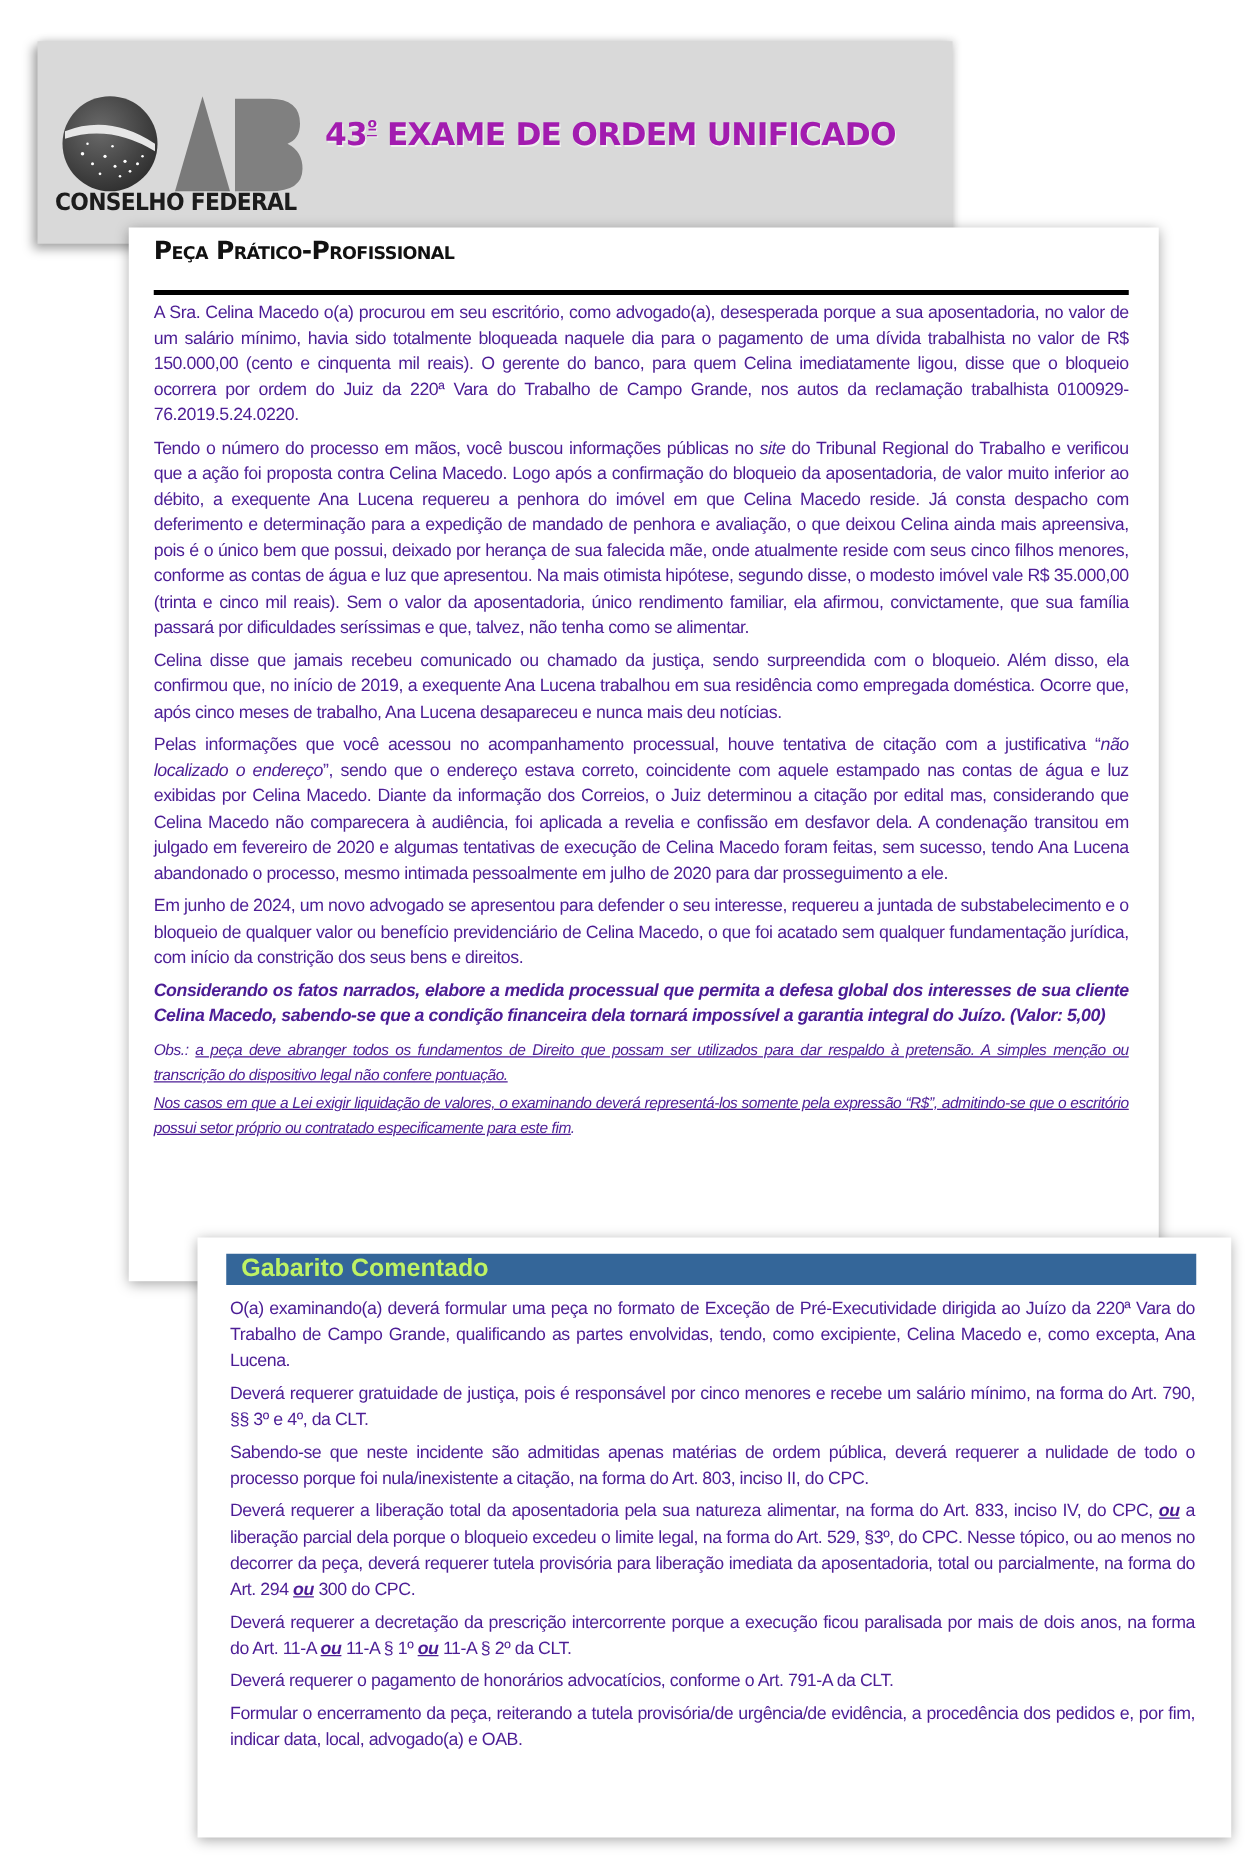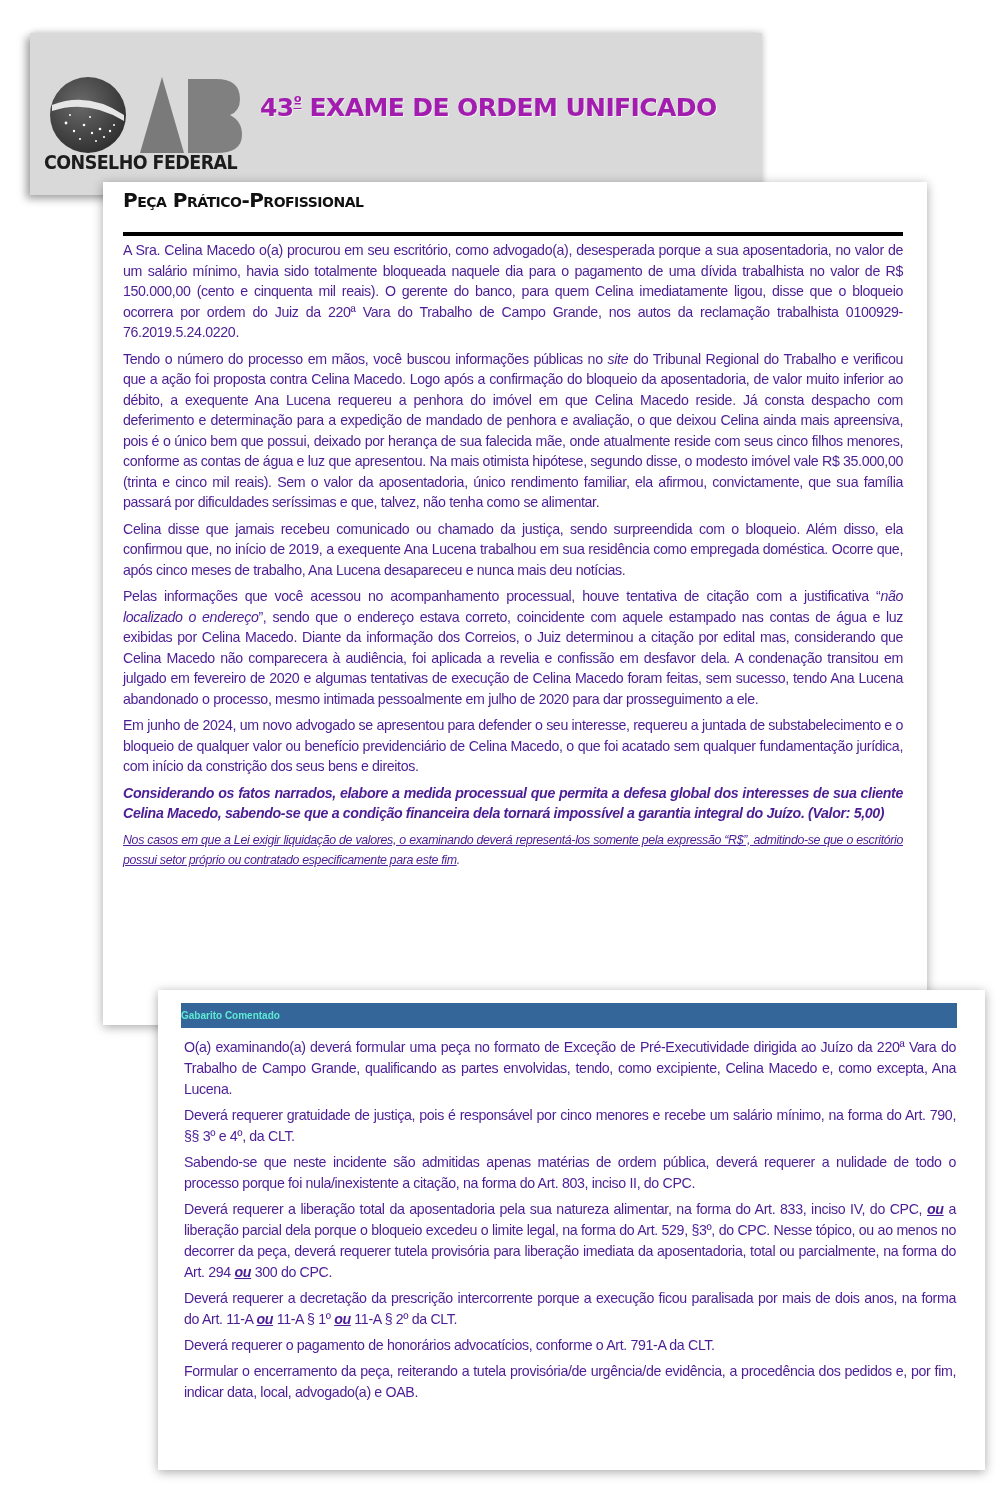--- a/index.html
+++ b/index.html
@@ -54,23 +54,23 @@
   }
   .q-body p.obs .u { text-decoration: underline; }
 
   .gabarito-card {
     position: absolute; left: 158px; top: 990px; width: 827px; height: 480px;
     background: #fff;
     box-shadow: 0 2px 10px rgba(0,0,0,0.35);
   }
   .gab-header {
     position: absolute; left: 23px; top: 13px; width: 776px; height: 25px;
-    background: #346699; color: #5eead4;
+    background: #346699; color: #bef264;
     font-family: "Liberation Sans", sans-serif; font-weight: bold;
-    font-size: 10px; line-height: 25px; padding-left: 0; box-sizing: border-box;
+    font-size: 20px; line-height: 25px; padding-left: 12px; box-sizing: border-box;
   }
   .gab-body {
     position: absolute; left: 26px; top: 47px; width: 772px;
     font-family: "Liberation Sans", sans-serif;
     font-size: 14.2px; line-height: 21px; color: #4c1d95; letter-spacing: -0.35px;
   }
   .gab-body p { margin: 0 0 5px 0; text-align: justify; }
   .ou { font-weight: bold; font-style: italic; text-decoration: underline; }
   em { font-style: italic; }
 </style>
@@ -110,20 +110,21 @@
 
 <div class="question-card">
   <div class="q-title">Peça Prático-Profissional</div>
   <div class="q-body">
     <p>A Sra. Celina Macedo o(a) procurou em seu escritório, como advogado(a), desesperada porque a sua aposentadoria, no valor de um salário mínimo, havia sido totalmente bloqueada naquele dia para o pagamento de uma dívida trabalhista no valor de R$ 150.000,00 (cento e cinquenta mil reais). O gerente do banco, para quem Celina imediatamente ligou, disse que o bloqueio ocorrera por ordem do Juiz da 220ª Vara do Trabalho de Campo Grande, nos autos da reclamação trabalhista 0100929-76.2019.5.24.0220.</p>
     <p><span>Tendo o número do processo em mãos, você buscou informações públicas no </span><em>site</em><span> do Tribunal Regional do Trabalho e verificou que a ação foi proposta contra Celina Macedo. Logo após a confirmação do bloqueio da aposentadoria, de valor muito inferior ao débito, a exequente Ana Lucena requereu a penhora do imóvel em que Celina Macedo reside. Já consta despacho com deferimento e determinação para a expedição de mandado de penhora e avaliação, o que deixou Celina ainda mais apreensiva, pois é o único bem que possui, deixado por herança de sua falecida mãe, onde atualmente reside com seus cinco filhos menores, conforme as contas de água e luz que apresentou. Na mais otimista hipótese, segundo disse, o modesto imóvel vale R$ 35.000,00 (trinta e cinco mil reais). Sem o valor da aposentadoria, único rendimento familiar, ela afirmou, convictamente, que sua família passará por dificuldades seríssimas e que, talvez, não tenha como se alimentar.</span></p>
     <p>Celina disse que jamais recebeu comunicado ou chamado da justiça, sendo surpreendida com o bloqueio. Além disso, ela confirmou que, no início de 2019, a exequente Ana Lucena trabalhou em sua residência como empregada doméstica. Ocorre que, após cinco meses de trabalho, Ana Lucena desapareceu e nunca mais deu notícias.</p>
     <p><span>Pelas informações que você acessou no acompanhamento processual, houve tentativa de citação com a justificativa </span><span>“</span><em>não localizado o endereço</em><span>”, sendo que o endereço estava correto, coincidente com aquele estampado nas contas de água e luz exibidas por Celina Macedo. Diante da informação dos Correios, o Juiz determinou a citação por edital mas, considerando que Celina Macedo não comparecera à audiência, foi aplicada a revelia e confissão em desfavor dela. A condenação transitou em julgado em fevereiro de 2020 e algumas tentativas de execução de Celina Macedo foram feitas, sem sucesso, tendo Ana Lucena abandonado o processo, mesmo intimada pessoalmente em julho de 2020 para dar prosseguimento a ele.</span></p>
     <p>Em junho de 2024, um novo advogado se apresentou para defender o seu interesse, requereu a juntada de substabelecimento e o bloqueio de qualquer valor ou benefício previdenciário de Celina Macedo, o que foi acatado sem qualquer fundamentação jurídica, com início da constrição dos seus bens e direitos.</p>
     <p class="bold">Considerando os fatos narrados, elabore a medida processual que permita a defesa global dos interesses de sua cliente Celina Macedo, sabendo-se que a condição financeira dela tornará impossível a garantia integral do Juízo. (Valor: 5,00)</p>
+    <p class="obs"><span>Obs.: </span><span class="u">a peça deve abranger todos os fundamentos de Direito que possam ser utilizados para dar respaldo à pretensão. A simples menção ou transcrição do dispositivo legal não confere pontuação.</span></p>
     <p class="obs"><span class="u">Nos casos em que a Lei exigir liquidação de valores, o examinando deverá representá-los somente pela expressão “R$”, admitindo-se que o escritório possui setor próprio ou contratado especificamente para este fim</span><span>.</span></p>
   </div>
 </div>
 
 <div class="gabarito-card">
   <div class="gab-header">Gabarito Comentado</div>
   <div class="gab-body">
     <p>O(a) examinando(a) deverá formular uma peça no formato de Exceção de Pré-Executividade dirigida ao Juízo da 220ª Vara do Trabalho de Campo Grande, qualificando as partes envolvidas, tendo, como excipiente, Celina Macedo e, como excepta, Ana Lucena.</p>
     <p>Deverá requerer gratuidade de justiça, pois é responsável por cinco menores e recebe um salário mínimo, na forma do Art. 790, §§ 3º e 4º, da CLT.</p>
     <p>Sabendo-se que neste incidente são admitidas apenas matérias de ordem pública, deverá requerer a nulidade de todo o processo porque foi nula/inexistente a citação, na forma do Art. 803, inciso II, do CPC.</p>

